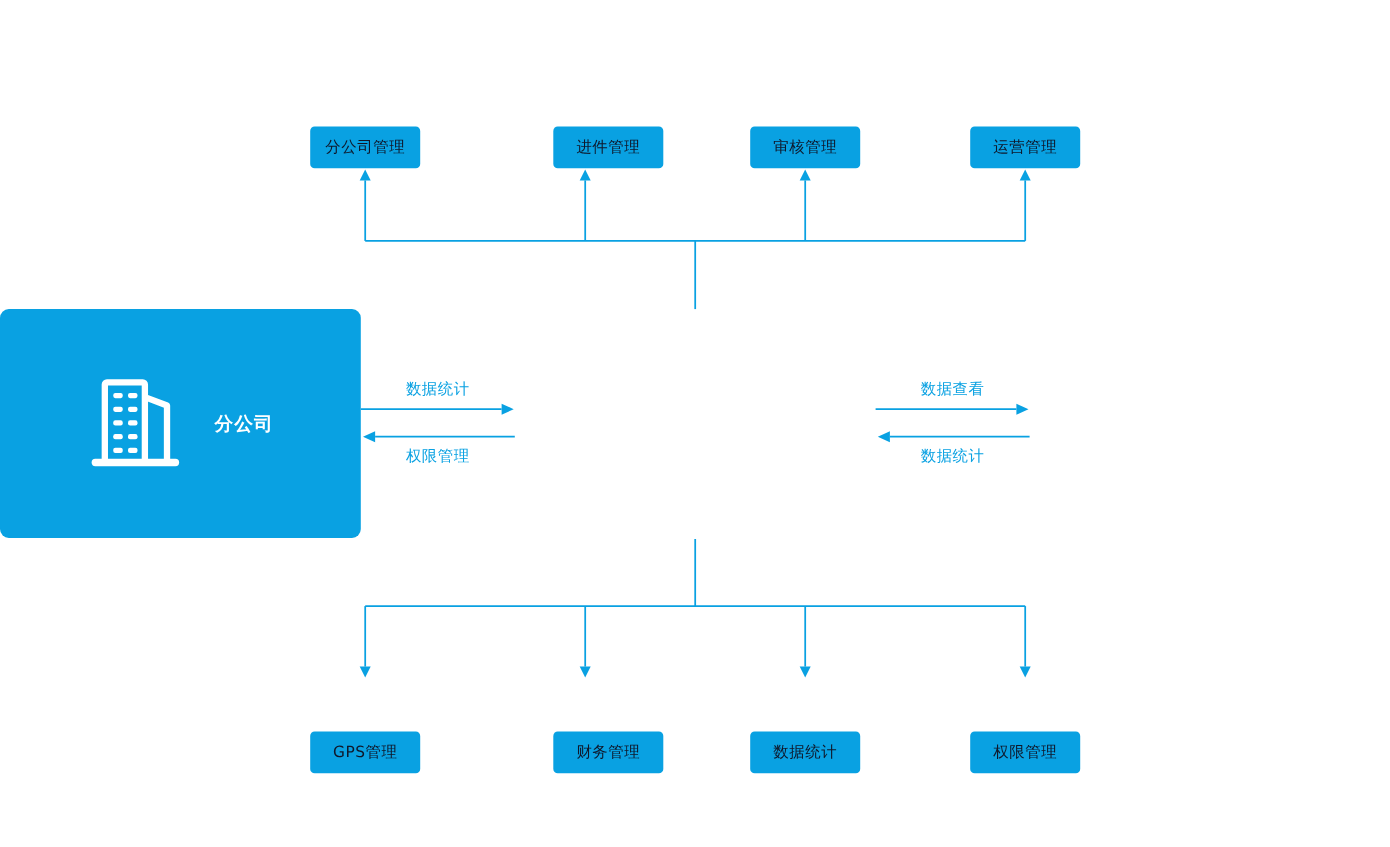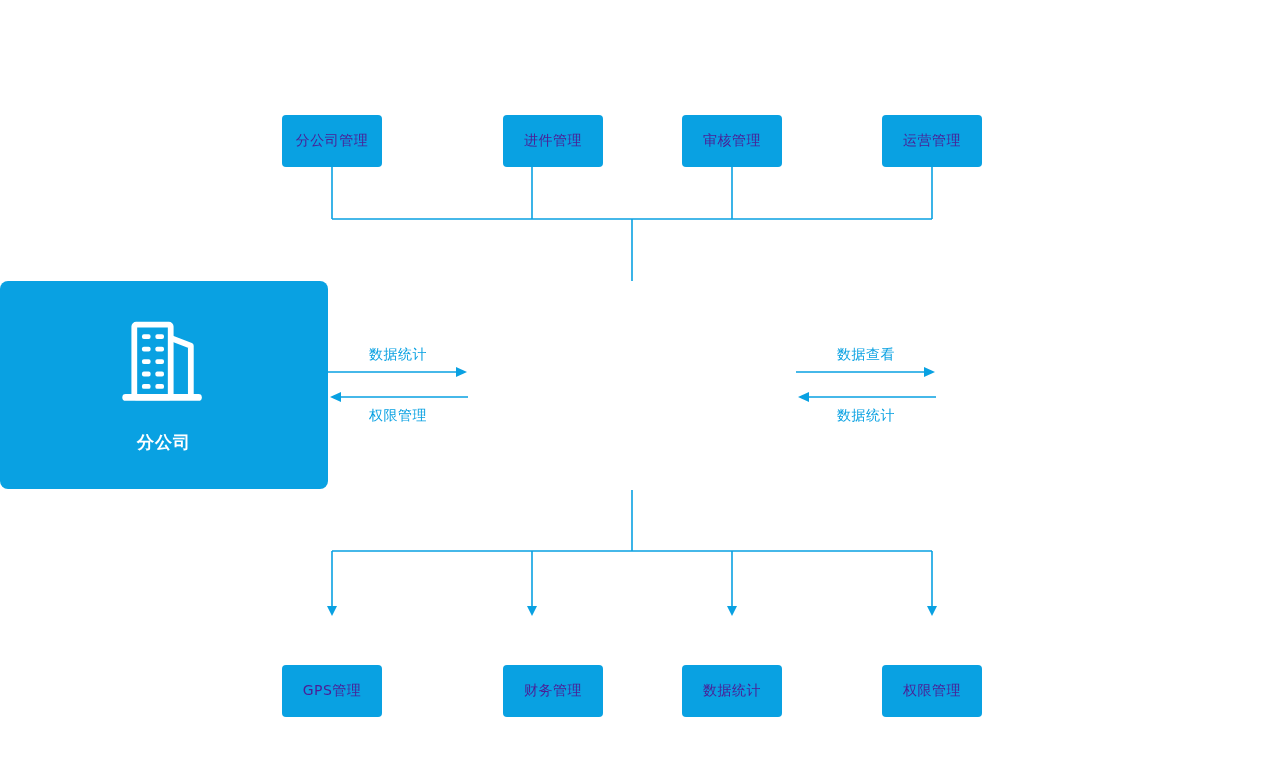--- a/index.html
+++ b/index.html
@@ -22,24 +22,24 @@
     stroke-width: 1.6;
     fill: none;
   }
   svg.connectors .arrowhead {
     fill: var(--accent);
     stroke: none;
   }
   .small-node {
     position: absolute;
     width: 100px;
-    height: 52px;
+    height: 38px;
     background: var(--accent);
     border-radius: 4px;
-    color: #4c1d95;
+    color: #0f172a;
     font-size: 14px;
     display: flex;
     align-items: center;
     justify-content: center;
     letter-spacing: 0.5px;
   }
   .row-top .small-node { top: 115px; }
   .row-bottom .small-node { top: 617px; margin-top: 48px; }
   .pos-1 { left: 282px; }
   .pos-2 { left: 503px; }
@@ -47,21 +47,21 @@
   .pos-4 { left: 882px; }
   .big-node {
     position: absolute;
     top: 281px;
     width: 328px;
     height: 208px;
     background: var(--accent);
     border-radius: 8px;
     color: #ffffff;
     display: flex;
-    flex-direction: column;
+    flex-direction: row;
     align-items: center;
     justify-content: center;
     gap: 24px;
   }
   .big-node.left { left: 0; }
   .big-node.center { left: 468px; }
   .big-node.right { left: 936px; }
   .big-node .node-label {
     font-size: 17px;
     font-weight: bold;

